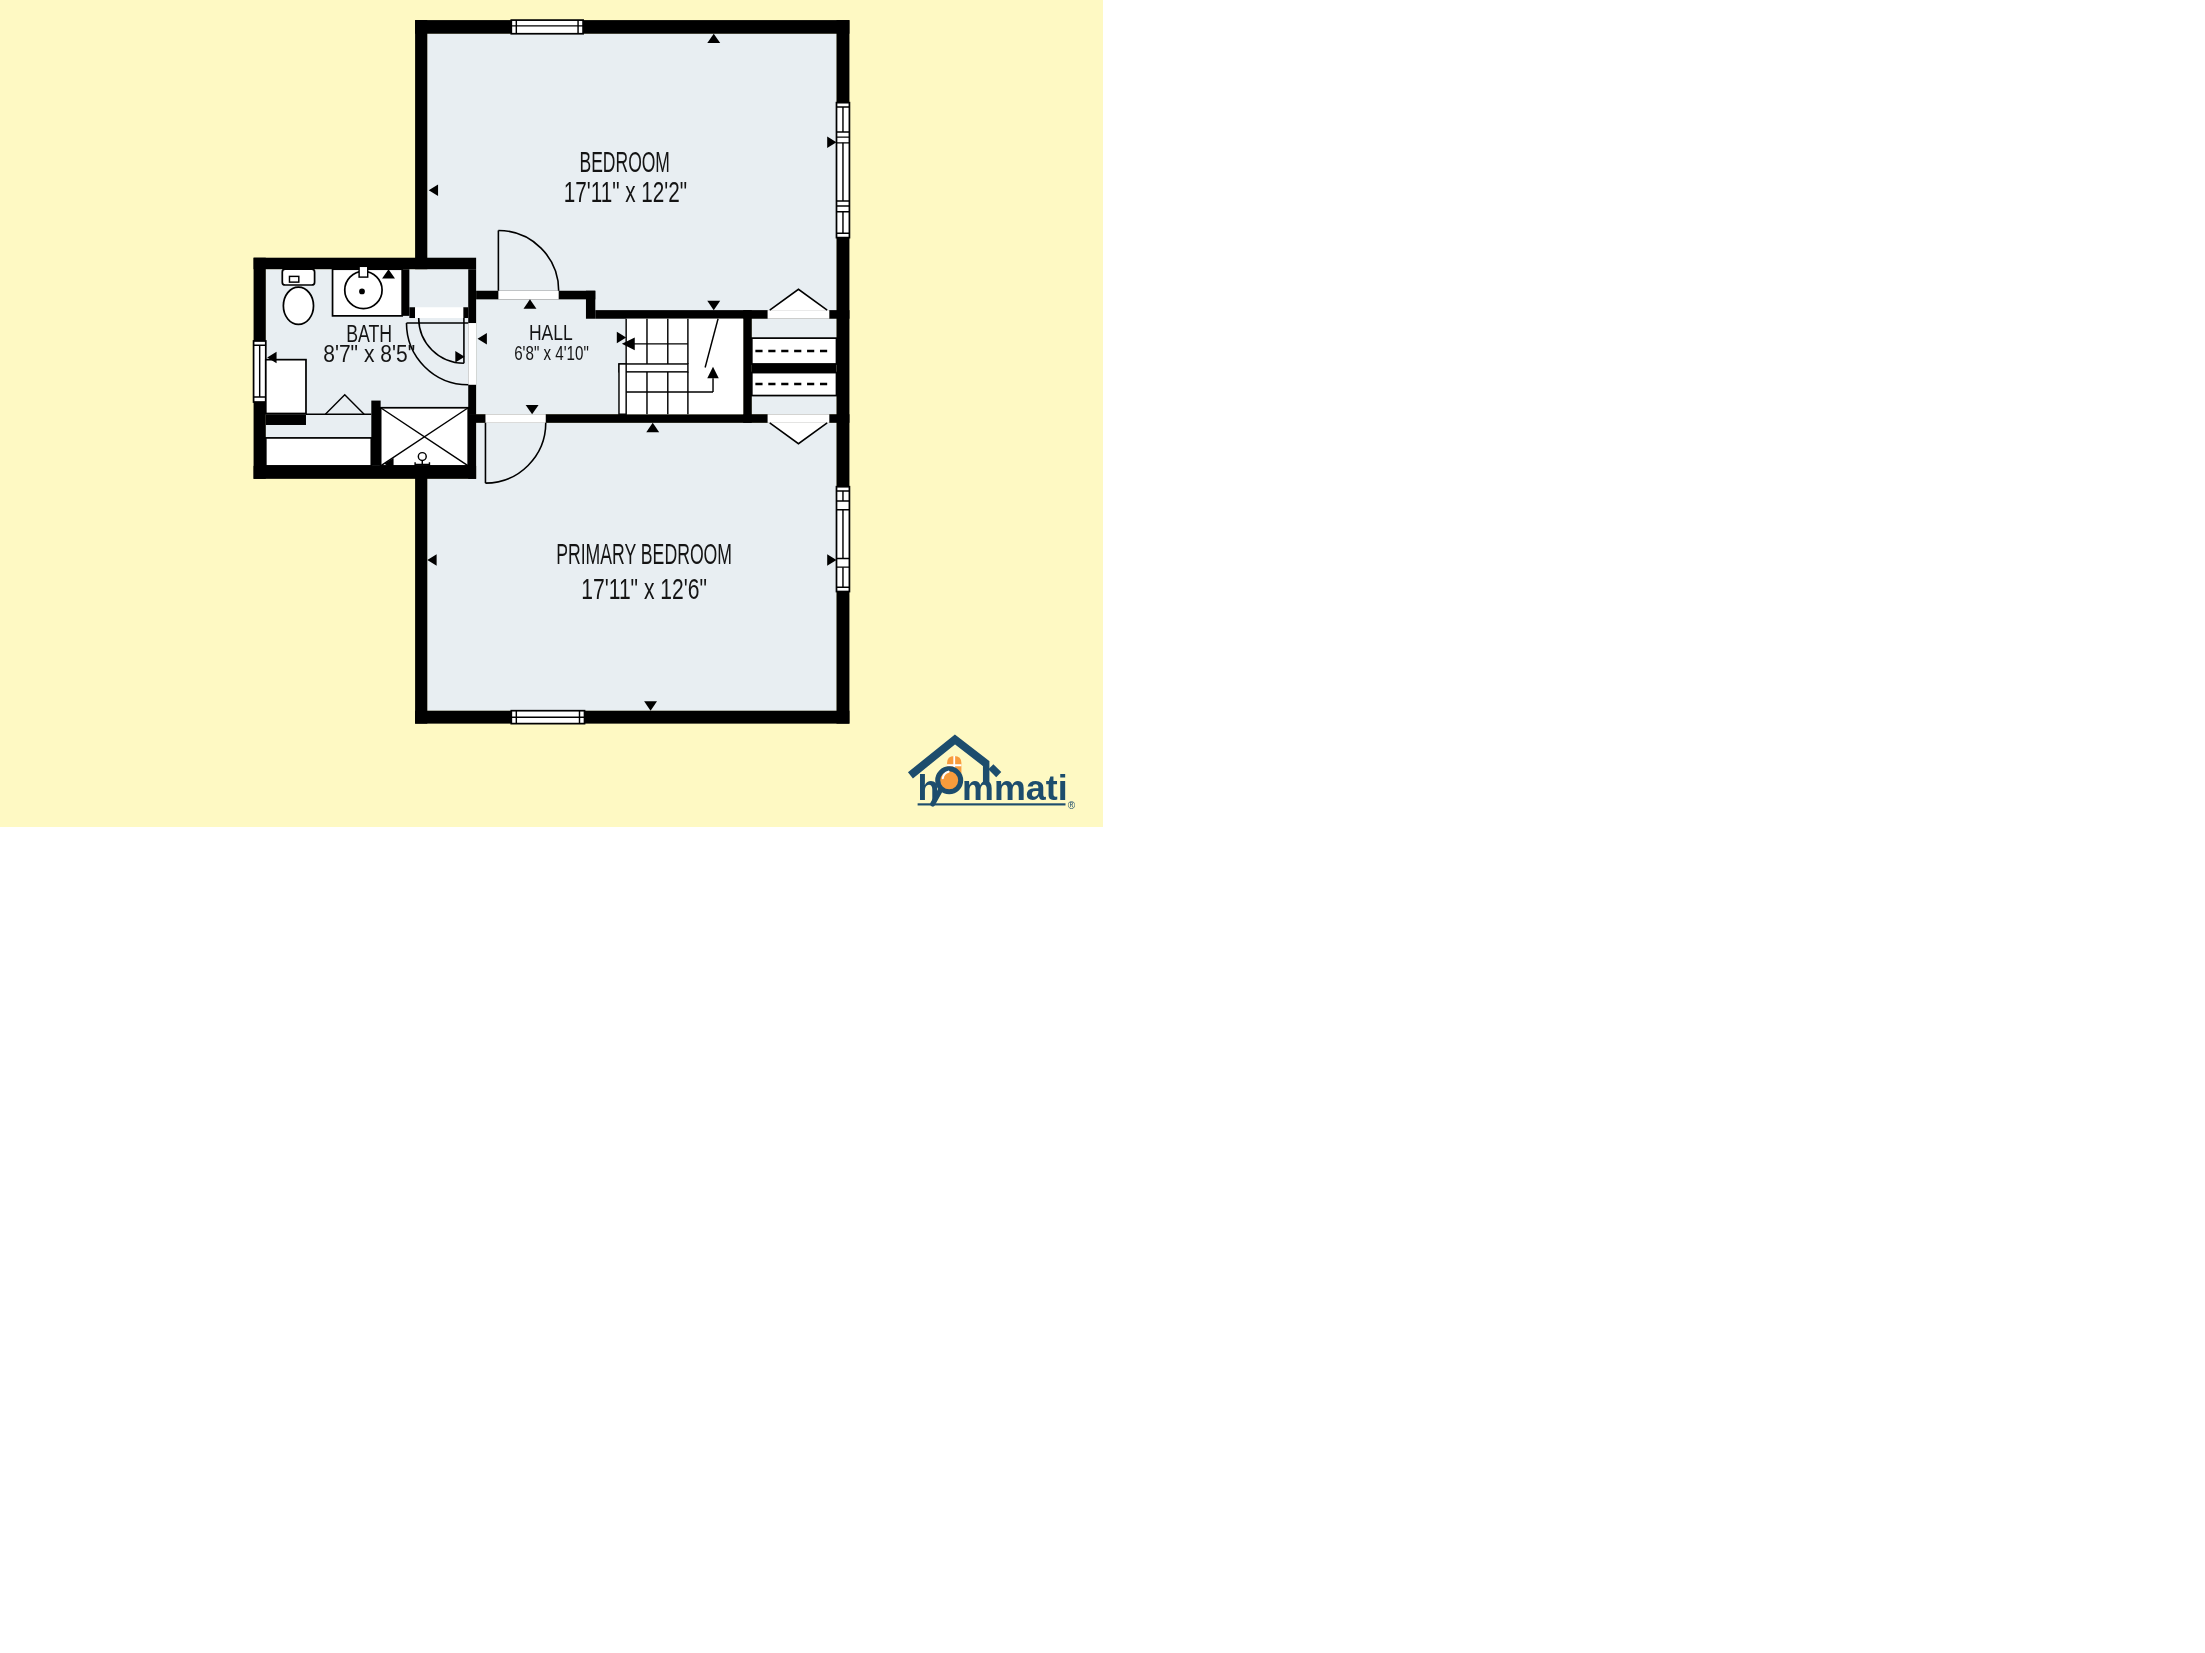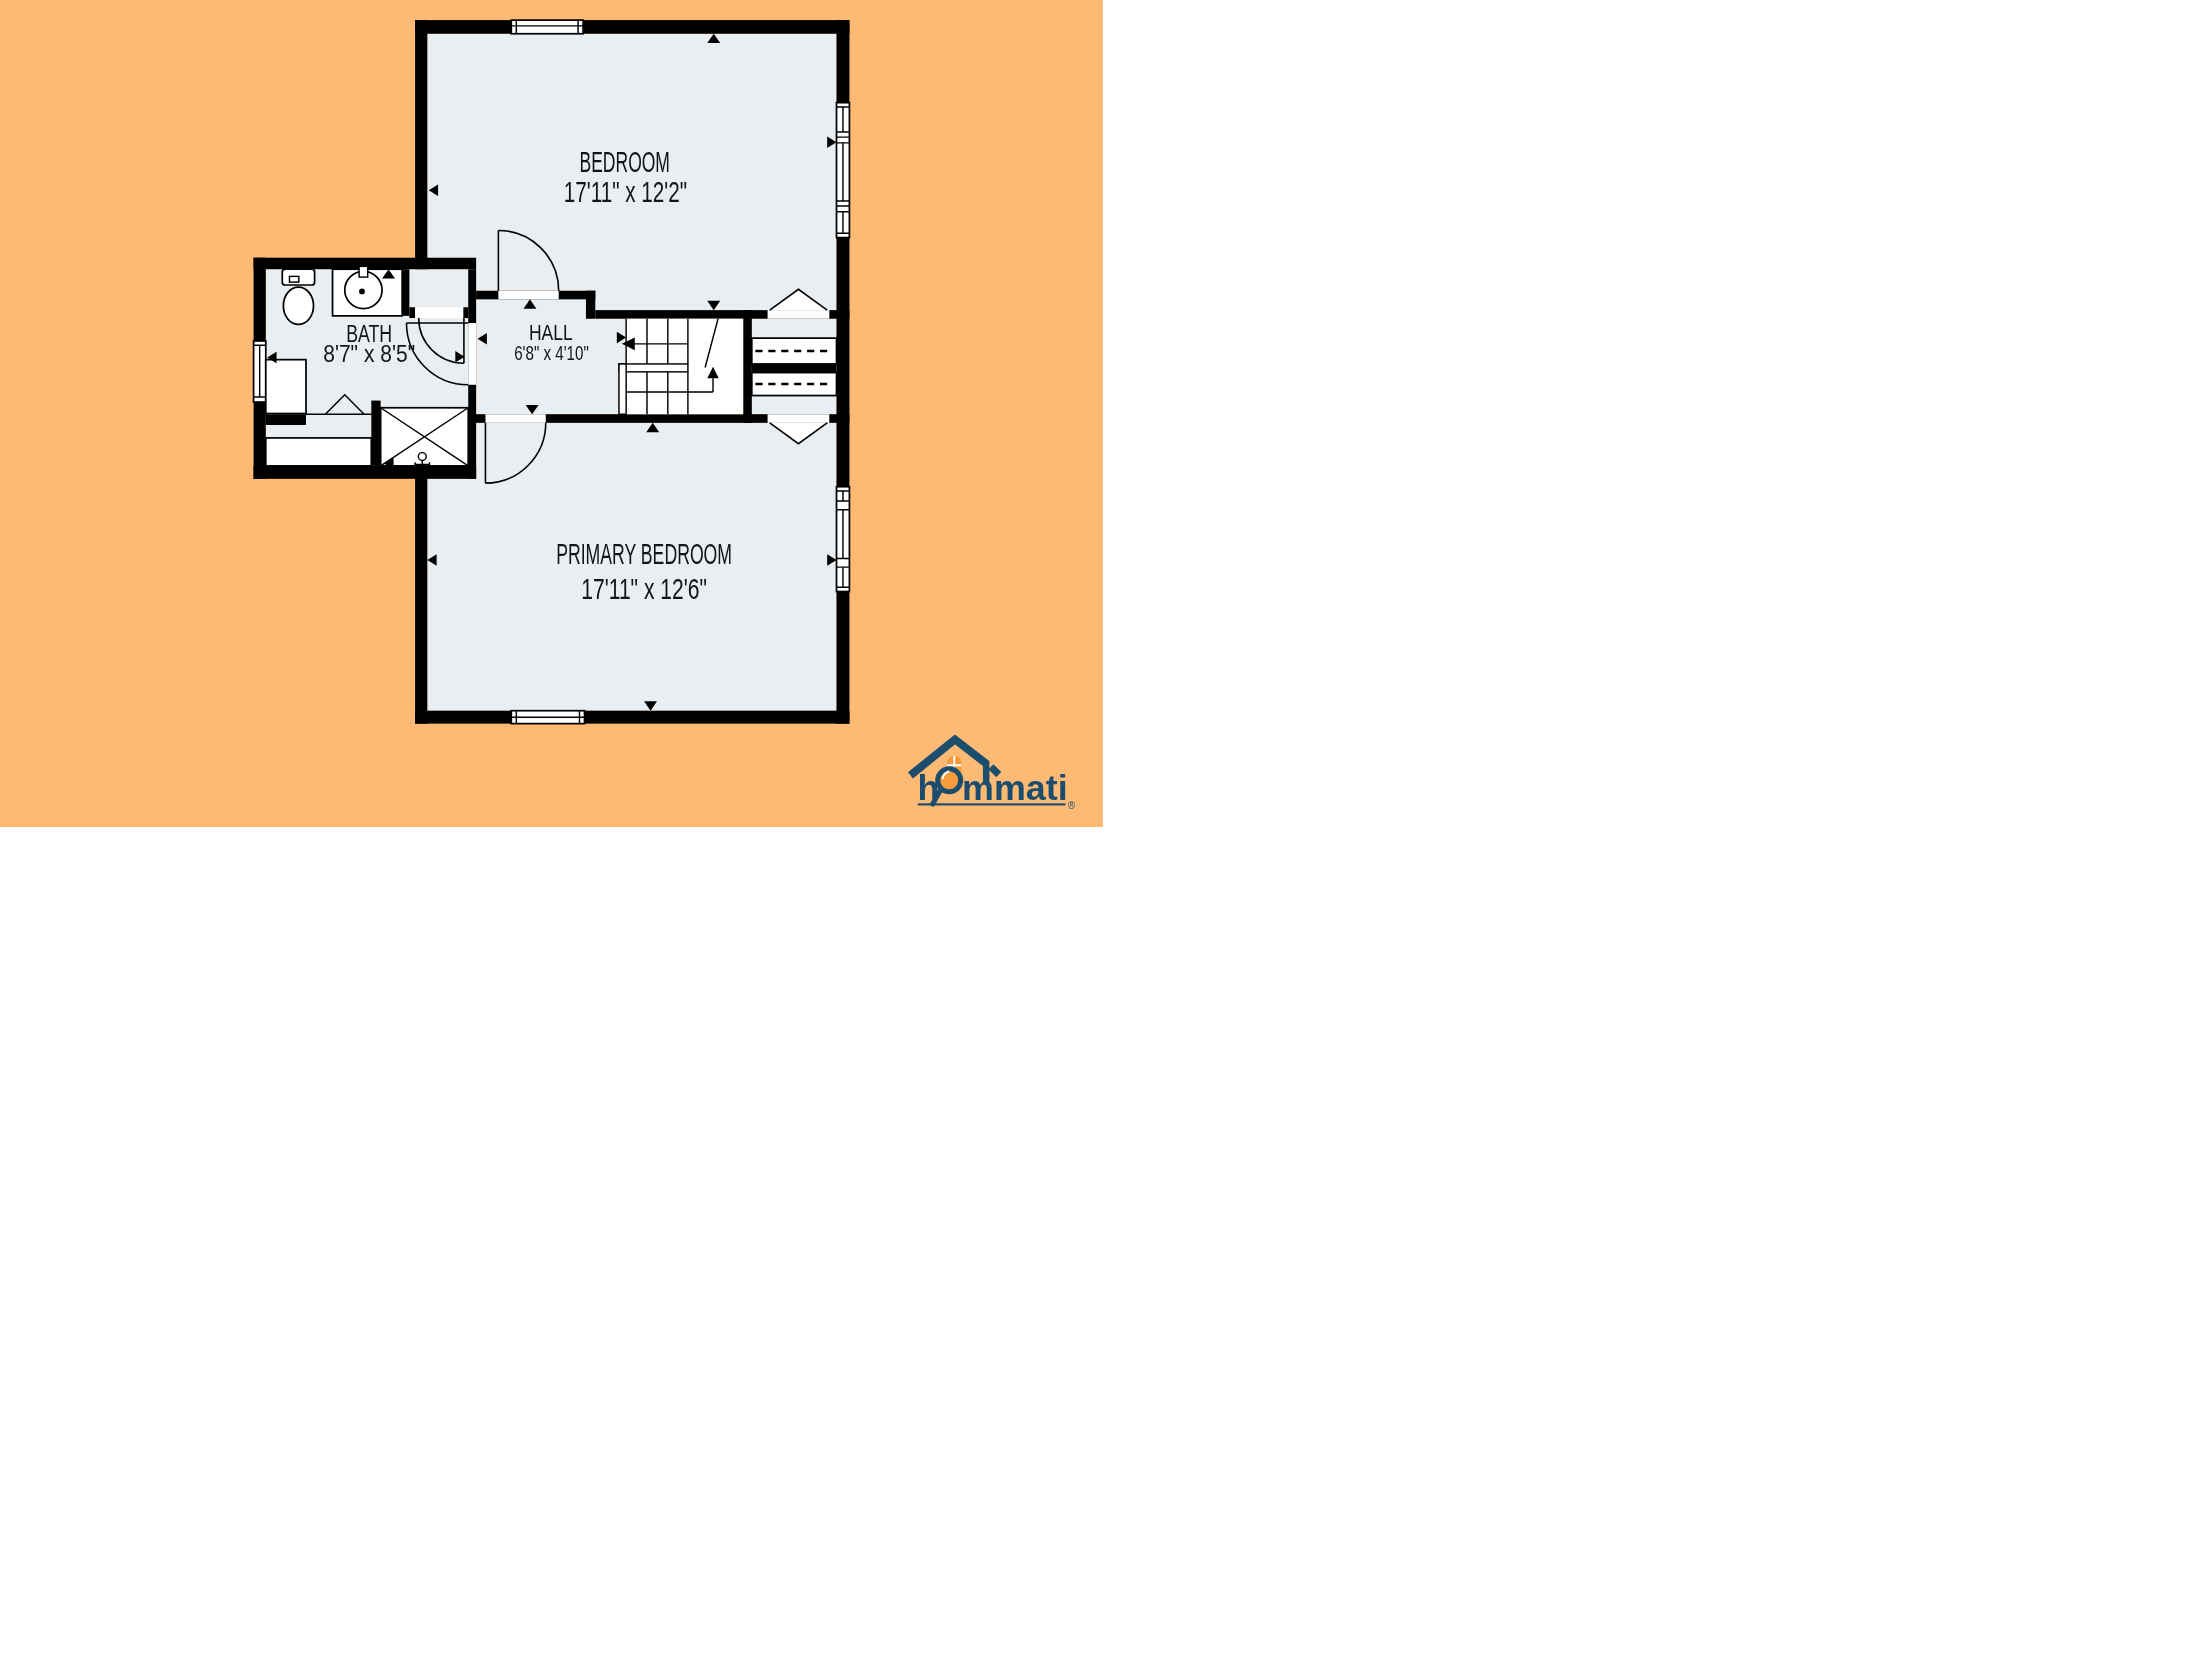--- a/index.html
+++ b/index.html
@@ -1,17 +1,17 @@
 <!DOCTYPE html>
 <html style="font-size:11.5px"><head>
 <meta charset="utf-8">
 <style>
   html,body{margin:0;padding:0;background:#ffffff;}
   body{width:1103px;height:827px;overflow:hidden;font-family:"Liberation Sans",sans-serif;}
-  .canvas{position:relative;width:1103px;height:827px;background:#fdba74;}
+  .canvas{position:relative;width:1103px;height:827px;background:#fef9c3;}
   svg{position:absolute;left:0;top:0;}
   svg text{font-family:"Liberation Sans","DejaVu Sans",sans-serif;}
   .room-label{fill:#141414;}
   .wall{fill:#000;}
   .floor{fill:#e8eef2;}
   .whitebox{fill:#fff;stroke:#000;stroke-width:2.4;}
   .thin{stroke:#000;stroke-width:2;fill:none;}
   .door{stroke:#000;stroke-width:2.2;fill:none;}
   .marker{fill:#000;}
   .dash{stroke:#000;stroke-width:3.5;fill:none;stroke-dasharray:10 8;}

